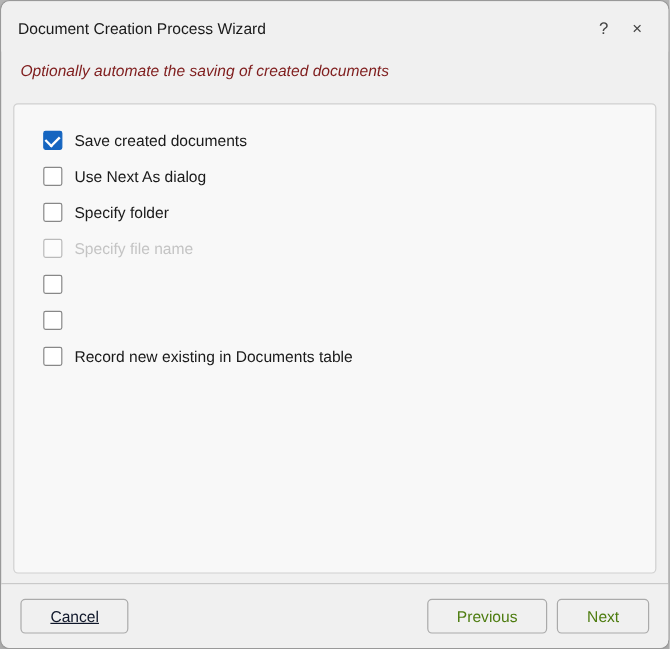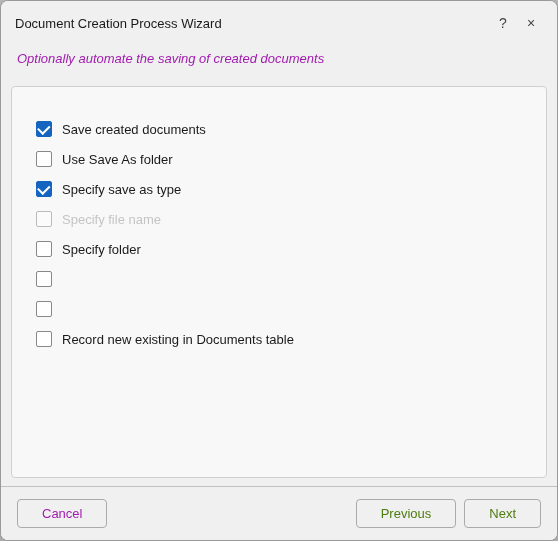--- a/index.html
+++ b/index.html
@@ -66,28 +66,28 @@
       cursor: pointer;
       border-radius: 4px;
       font-size: 14px;
       color: #444;
       border: none;
       background: transparent;
     }
 
     .subtitle-area {
       padding: 8px 16px 10px 16px;
-      color: #a21caf;
+      color: #7f1d1d;
       font-size: 13px;
       font-style: italic;
     }
 
     .content-area {
       flex: 1;
-      padding: 34px 24px;
+      padding: 22px 24px;
       background: #f8f8f8;
       margin: 10px 10px 0 10px;
       border-radius: 4px;
       border: 1px solid #d0d0d0;
       display: flex;
       flex-direction: column;
       gap: 14px;
       overflow-y: auto;
     }
 
@@ -178,21 +178,22 @@
       cursor: pointer;
       color: #1a1a1a;
     }
 
     .btn.primary {
       color: #4d7c0f;
       border-color: #aaa;
     }
 
     .btn.cancel {
-      color: #a21caf;
+      color: #0f172a;
+      text-decoration: underline;
     }
   </style>
 </head>
 <body>
 
 <div class="dialog">
 
   <div class="title-bar">
     <div class="title-bar-left">
       <span class="title-text">Document Creation Process Wizard</span>
@@ -210,42 +211,36 @@
     <div class="checkbox-row">
       <label class="checkbox-wrapper">
         <div class="custom-checkbox checked"></div>
         <span class="checkbox-label">Save created documents</span>
       </label>
     </div>
 
     <div class="checkbox-row">
       <label class="checkbox-wrapper">
         <div class="custom-checkbox"></div>
-        <span class="checkbox-label">Use Save As folder</span>
-      </label>
-    </div>
-
-    <div class="checkbox-row">
-      <label class="checkbox-wrapper">
-        <div class="custom-checkbox checked"></div>
-        <span class="checkbox-label">Specify save as type</span>
+        <span class="checkbox-label">Use Next As dialog</span>
+      </label>
+    </div>
+
+
+    <div class="checkbox-row">
+      <label class="checkbox-wrapper">
+        <div class="custom-checkbox"></div>
+        <span class="checkbox-label">Specify folder</span>
       </label>
     </div>
 
     <div class="checkbox-row">
       <label class="checkbox-wrapper disabled">
         <div class="custom-checkbox"></div>
         <span class="checkbox-label disabled">Specify file name</span>
-      </label>
-    </div>
-
-    <div class="checkbox-row">
-      <label class="checkbox-wrapper">
-        <div class="custom-checkbox"></div>
-        <span class="checkbox-label">Specify folder</span>
       </label>
     </div>
 
     <div class="checkbox-row">
       <label class="checkbox-wrapper">
         <div class="custom-checkbox"></div>
       </label>
     </div>
 
     <div class="checkbox-row">

